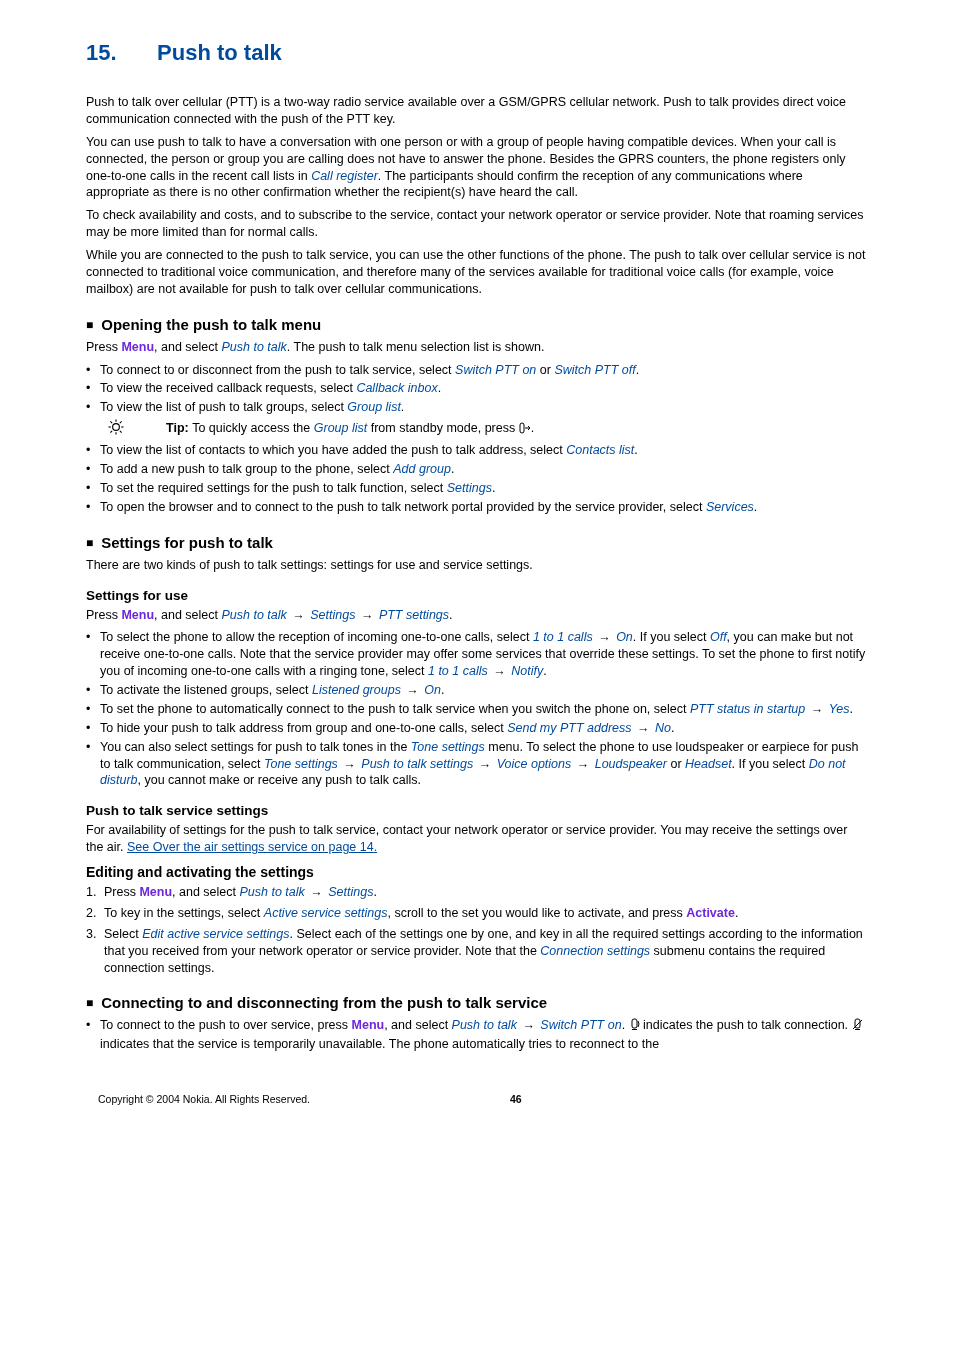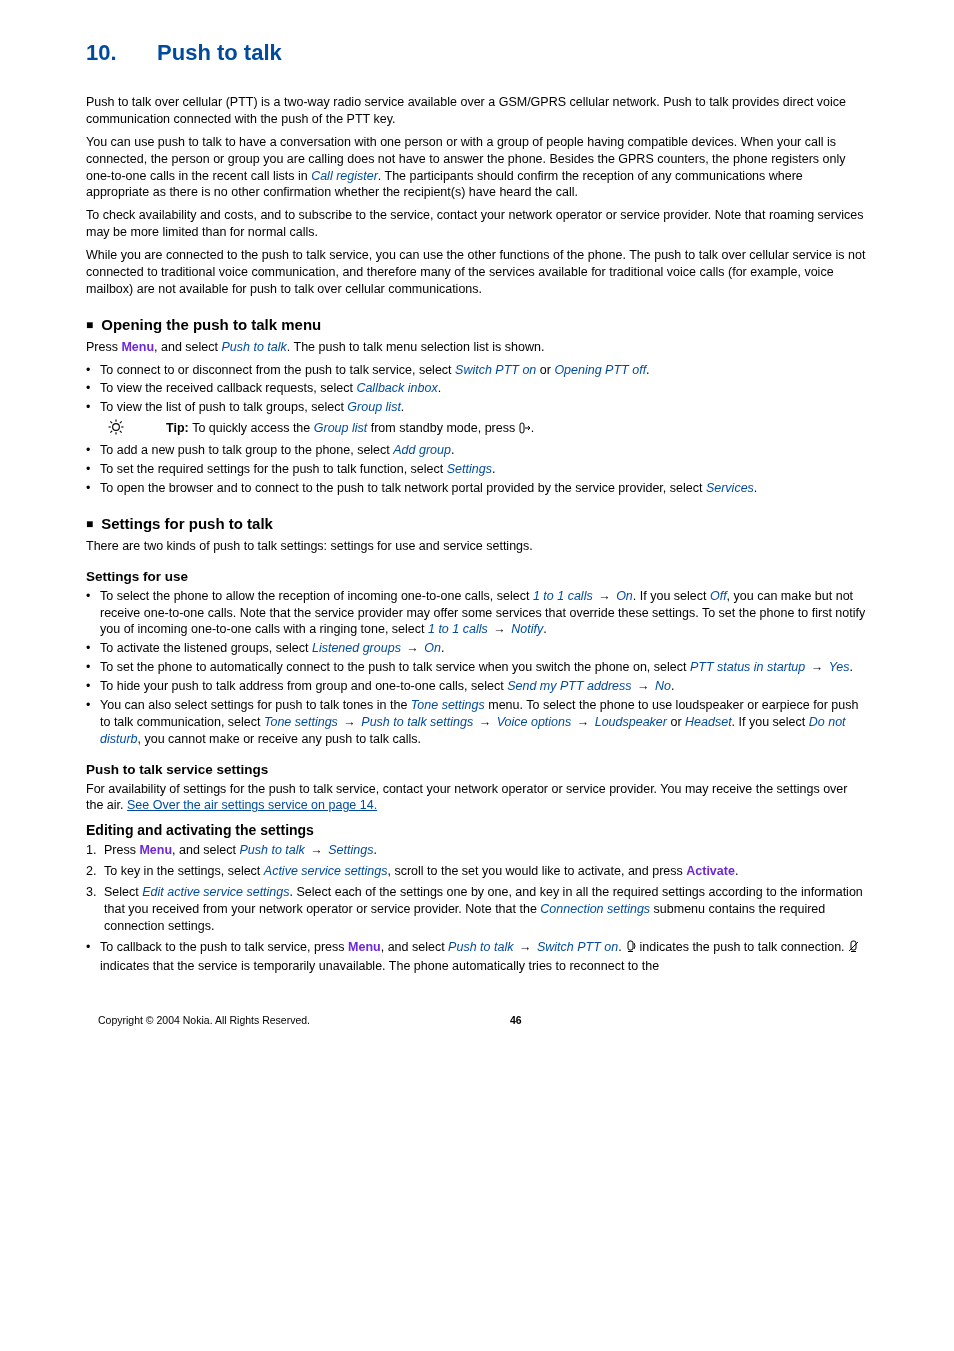--- a/index.html
+++ b/index.html
@@ -155,38 +155,38 @@
     margin-left: 200px;
     font-weight: 700;
   }
 </style>
 </head>
 <body>
 
 <div class="page">
 
   <div class="chapter">
-    <span class="chap-num">10.</span>
+    <span class="chap-num">15.</span>
     <span class="chap-title">Push to talk</span>
   </div>
 
   <p>Push to talk over cellular (PTT) is a two-way radio service available over a GSM/GPRS cellular network. Push to talk provides direct voice communication connected with the push of the PTT key.</p>
   <p>
     <span>You can use push to talk to have a conversation with one person or with a group of people having compatible devices. When your call is connected, the person or group you are calling does not have to answer the phone. Besides the GPRS counters, the phone registers only one-to-one calls in the recent call lists in </span><span class="blue-ital">Call register</span><span>. The participants should confirm the reception of any communications where appropriate as there is no other confirmation whether the recipient(s) have heard the call.</span>
   </p>
   <p>To check availability and costs, and to subscribe to the service, contact your network operator or service provider. Note that roaming services may be more limited than for normal calls.</p>
   <p>While you are connected to the push to talk service, you can use the other functions of the phone. The push to talk over cellular service is not connected to traditional voice communication, and therefore many of the services available for traditional voice calls (for example, voice mailbox) are not available for push to talk over cellular communications.</p>
 
   <h2 class="section">Opening the push to talk menu</h2>
   <p>
     <span>Press </span><span class="blue-bold">Menu</span><span>, and select </span><span class="blue-ital">Push to talk</span><span>. The push to talk menu selection list is shown.</span>
   </p>
   <ul class="bullets">
     <li>
-      <span>To connect to or disconnect from the push to talk service, select </span><span class="blue-ital">Switch PTT on</span><span> or </span><span class="blue-ital">Opening PTT off</span>.
+      <span>To connect to or disconnect from the push to talk service, select </span><span class="blue-ital">Switch PTT on</span><span> or </span><span class="blue-ital">Switch PTT off</span>.
     </li>
     <li>
       <span>To view the received callback requests, select </span><span class="blue-ital">Callback inbox</span>.
     </li>
     <li>
       <span>To view the list of push to talk groups, select </span><span class="blue-ital">Group list</span>.
     </li>
   </ul>
 
   <div class="tip-row">
@@ -206,34 +206,40 @@
     <div class="tip-text">
       <b>Tip: </b><span>To quickly access the </span><span class="blue-ital">Group list</span><span> from standby mode, press </span><span class="inline-glyph"><svg width="12" height="12" viewBox="0 0 12 12" fill="none" stroke="#000" stroke-width="1">
             <rect x="1" y="1" width="4" height="10" rx="2"></rect>
             <path d="M6 6 L10 6 M9 4 L11 6 L9 8"></path>
           </svg></span>.
     </div>
   </div>
 
   <ul class="bullets">
     <li>
+      <span>To view the list of contacts to which you have added the push to talk address, select </span><span class="blue-ital">Contacts list</span>.
+    </li>
+    <li>
       <span>To add a new push to talk group to the phone, select </span><span class="blue-ital">Add group</span>.
     </li>
     <li>
       <span>To set the required settings for the push to talk function, select </span><span class="blue-ital">Settings</span>.
     </li>
     <li>
       <span>To open the browser and to connect to the push to talk network portal provided by the service provider, select </span><span class="blue-ital">Services</span>.
     </li>
   </ul>
 
   <h2 class="section">Settings for push to talk</h2>
   <p>There are two kinds of push to talk settings: settings for use and service settings.</p>
 
   <h3 class="subsection">Settings for use</h3>
+  <p>
+    <span>Press </span><span class="blue-bold">Menu</span><span>, and select </span><span class="blue-ital">Push to talk</span><span class="arrow"> → </span><span class="blue-ital">Settings</span><span class="arrow"> → </span><span class="blue-ital">PTT settings</span>.
+  </p>
   <ul class="bullets">
     <li>
       <span>To select the phone to allow the reception of incoming one-to-one calls, select </span><span class="blue-ital">1 to 1 calls</span><span class="arrow"> → </span><span class="blue-ital">On</span><span>. If you select </span><span class="blue-ital">Off</span><span>, you can make but not receive one-to-one calls. Note that the service provider may offer some services that override these settings. To set the phone to first notify you of incoming one-to-one calls with a ringing tone, select </span><span class="blue-ital">1 to 1 calls</span><span class="arrow"> → </span><span class="blue-ital">Notify</span>.
     </li>
     <li>
       <span>To activate the listened groups, select </span><span class="blue-ital">Listened groups</span><span class="arrow"> → </span><span class="blue-ital">On</span>.
     </li>
     <li>
       <span>To set the phone to automatically connect to the push to talk service when you switch the phone on, select </span><span class="blue-ital">PTT status in startup</span><span class="arrow"> → </span><span class="blue-ital">Yes</span>.
     </li>
@@ -256,23 +262,24 @@
       <span>Press </span><span class="blue-bold">Menu</span><span>, and select </span><span class="blue-ital">Push to talk</span><span class="arrow"> → </span><span class="blue-ital">Settings</span>.
     </li>
     <li>
       <span>To key in the settings, select </span><span class="blue-ital">Active service settings</span><span>, scroll to the set you would like to activate, and press </span><span class="blue-bold">Activate</span>.
     </li>
     <li>
       <span>Select </span><span class="blue-ital">Edit active service settings</span><span>. Select each of the settings one by one, and key in all the required settings according to the information that you received from your network operator or service provider. Note that the </span><span class="blue-ital">Connection settings</span><span> submenu contains the required connection settings.</span>
     </li>
   </ol>
 
-  <ul class="bullets">
-    <li>
-      <span>To callback to the push to talk service, press </span><span class="blue-bold">Menu</span><span>, and select </span><span class="blue-ital">Push to talk</span><span class="arrow"> → </span><span class="blue-ital">Switch PTT on</span><span>. </span><span class="inline-glyph"><svg width="11" height="13" viewBox="0 0 11 13" fill="none" stroke="#000" stroke-width="1">
+  <h2 class="section">Connecting to and disconnecting from the push to talk service</h2>
+  <ul class="bullets">
+    <li>
+      <span>To connect to the push to over service, press </span><span class="blue-bold">Menu</span><span>, and select </span><span class="blue-ital">Push to talk</span><span class="arrow"> → </span><span class="blue-ital">Switch PTT on</span><span>. </span><span class="inline-glyph"><svg width="11" height="13" viewBox="0 0 11 13" fill="none" stroke="#000" stroke-width="1">
             <rect x="3" y="1" width="5" height="9" rx="2"></rect>
             <line x1="3" y1="11.5" x2="8" y2="11.5"></line>
             <path d="M9 3 Q11 6 9 9"></path>
           </svg></span><span> indicates the push to talk connection. </span><span class="inline-glyph"><svg width="11" height="13" viewBox="0 0 11 13" fill="none" stroke="#000" stroke-width="1">
             <rect x="3" y="1" width="5" height="9" rx="2"></rect>
             <line x1="3" y1="11.5" x2="8" y2="11.5"></line>
             <line x1="1" y1="11" x2="10" y2="2"></line>
           </svg></span><span> indicates that the service is temporarily unavailable. The phone automatically tries to reconnect to the</span>
     </li>
   </ul>

